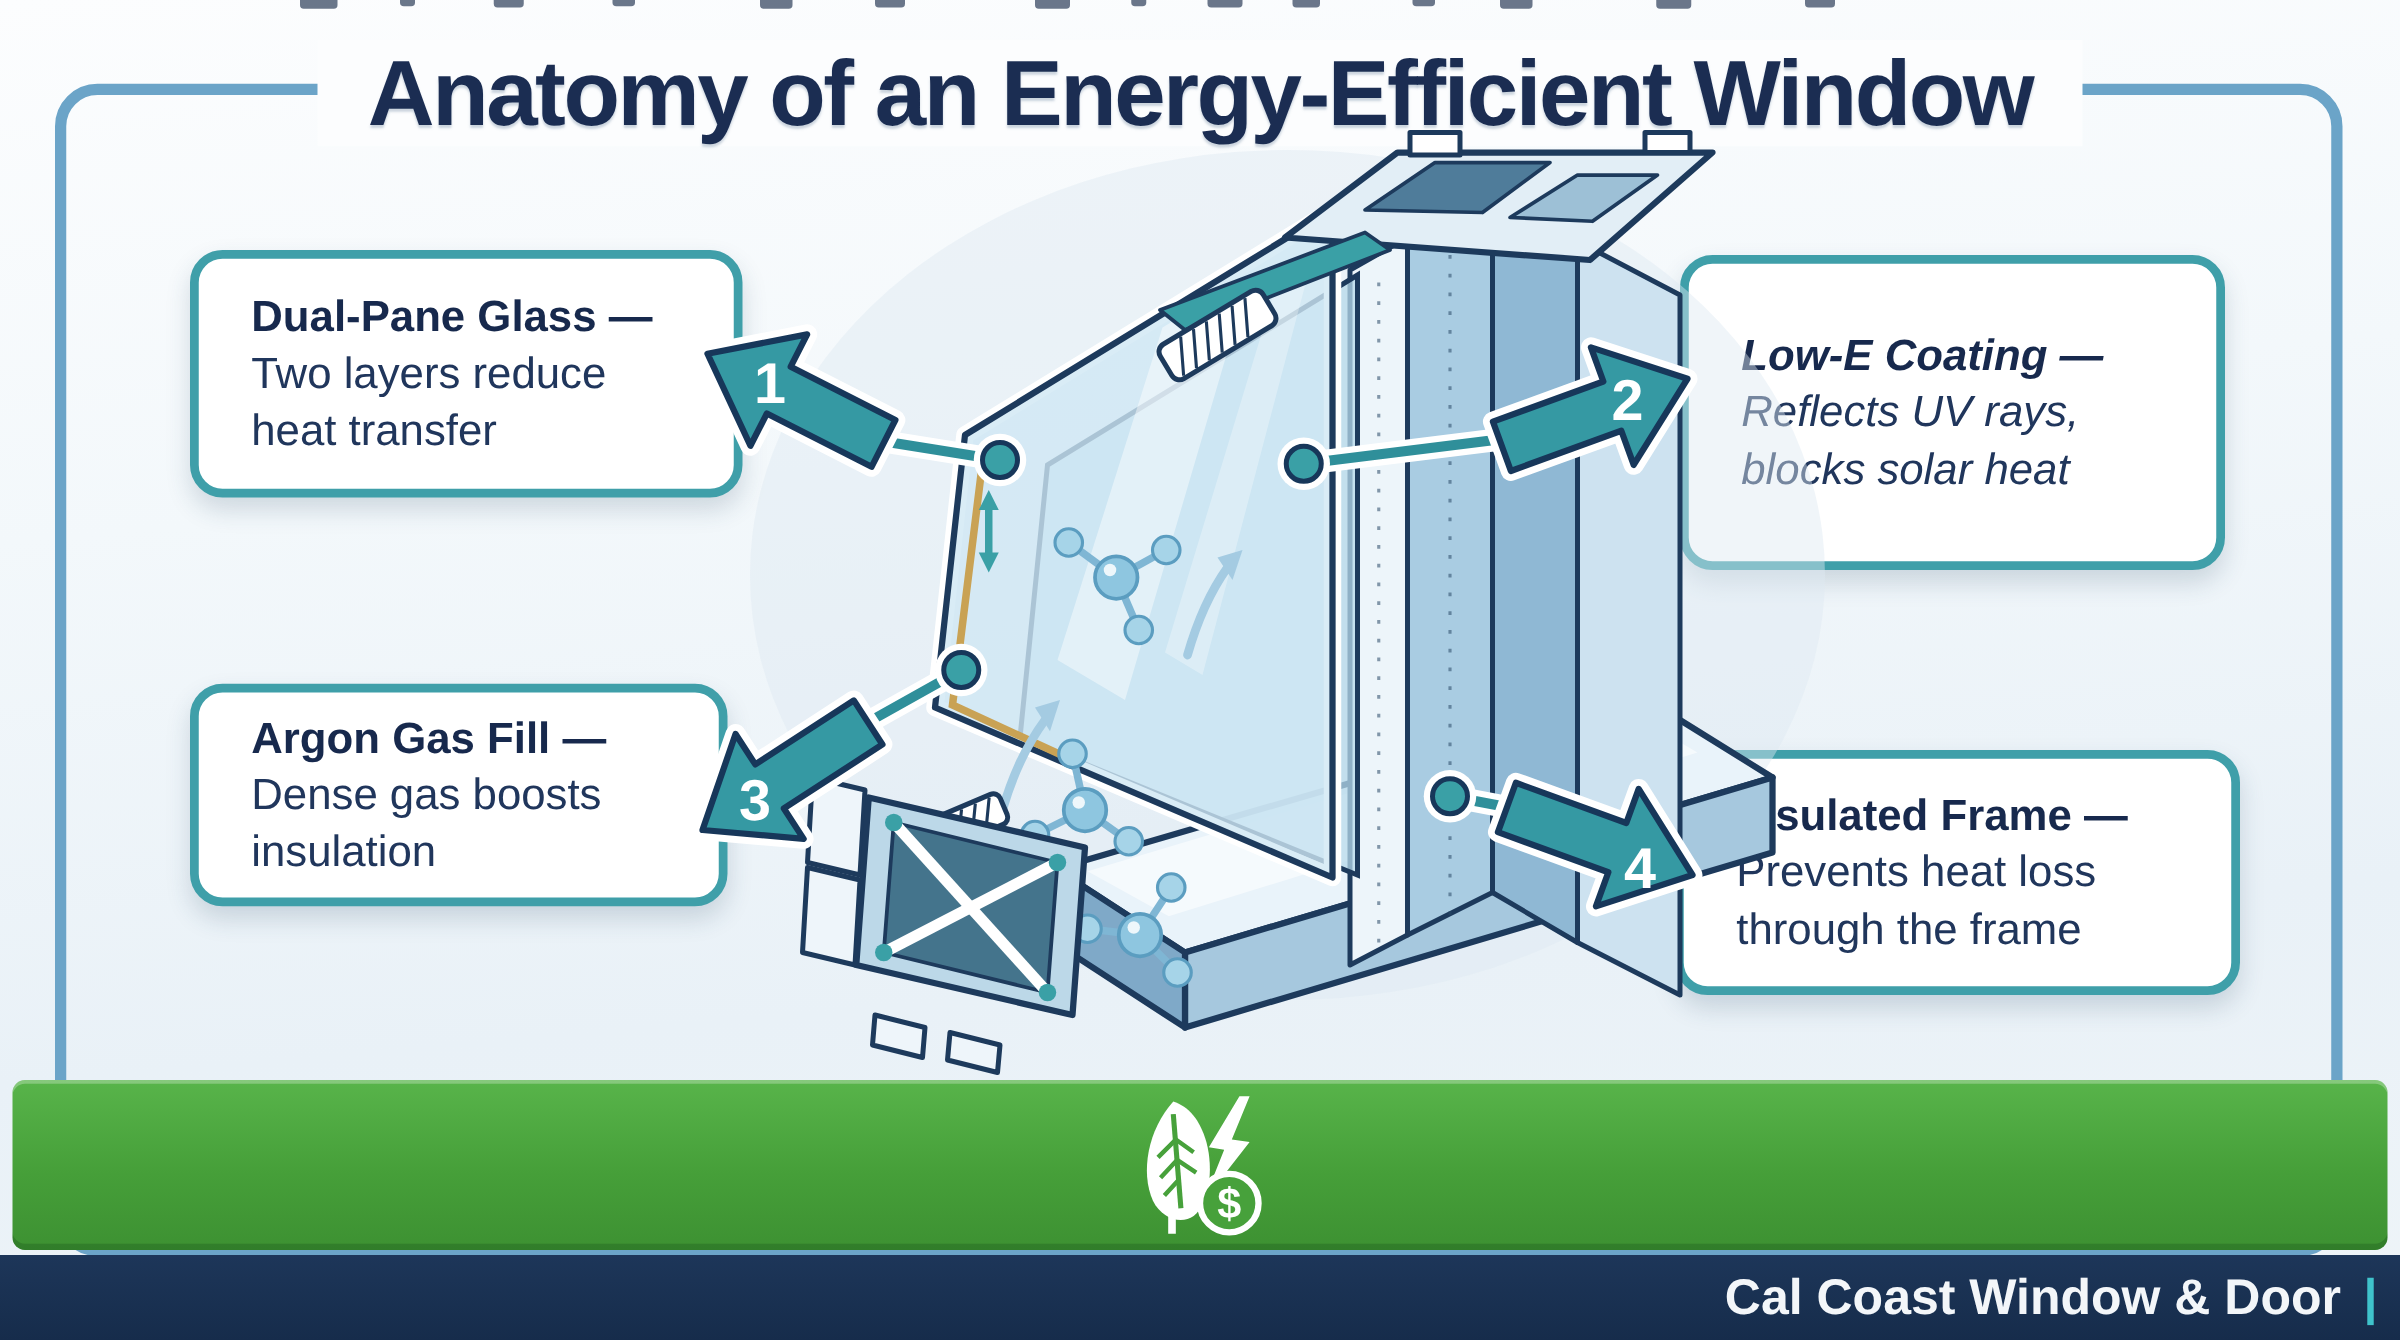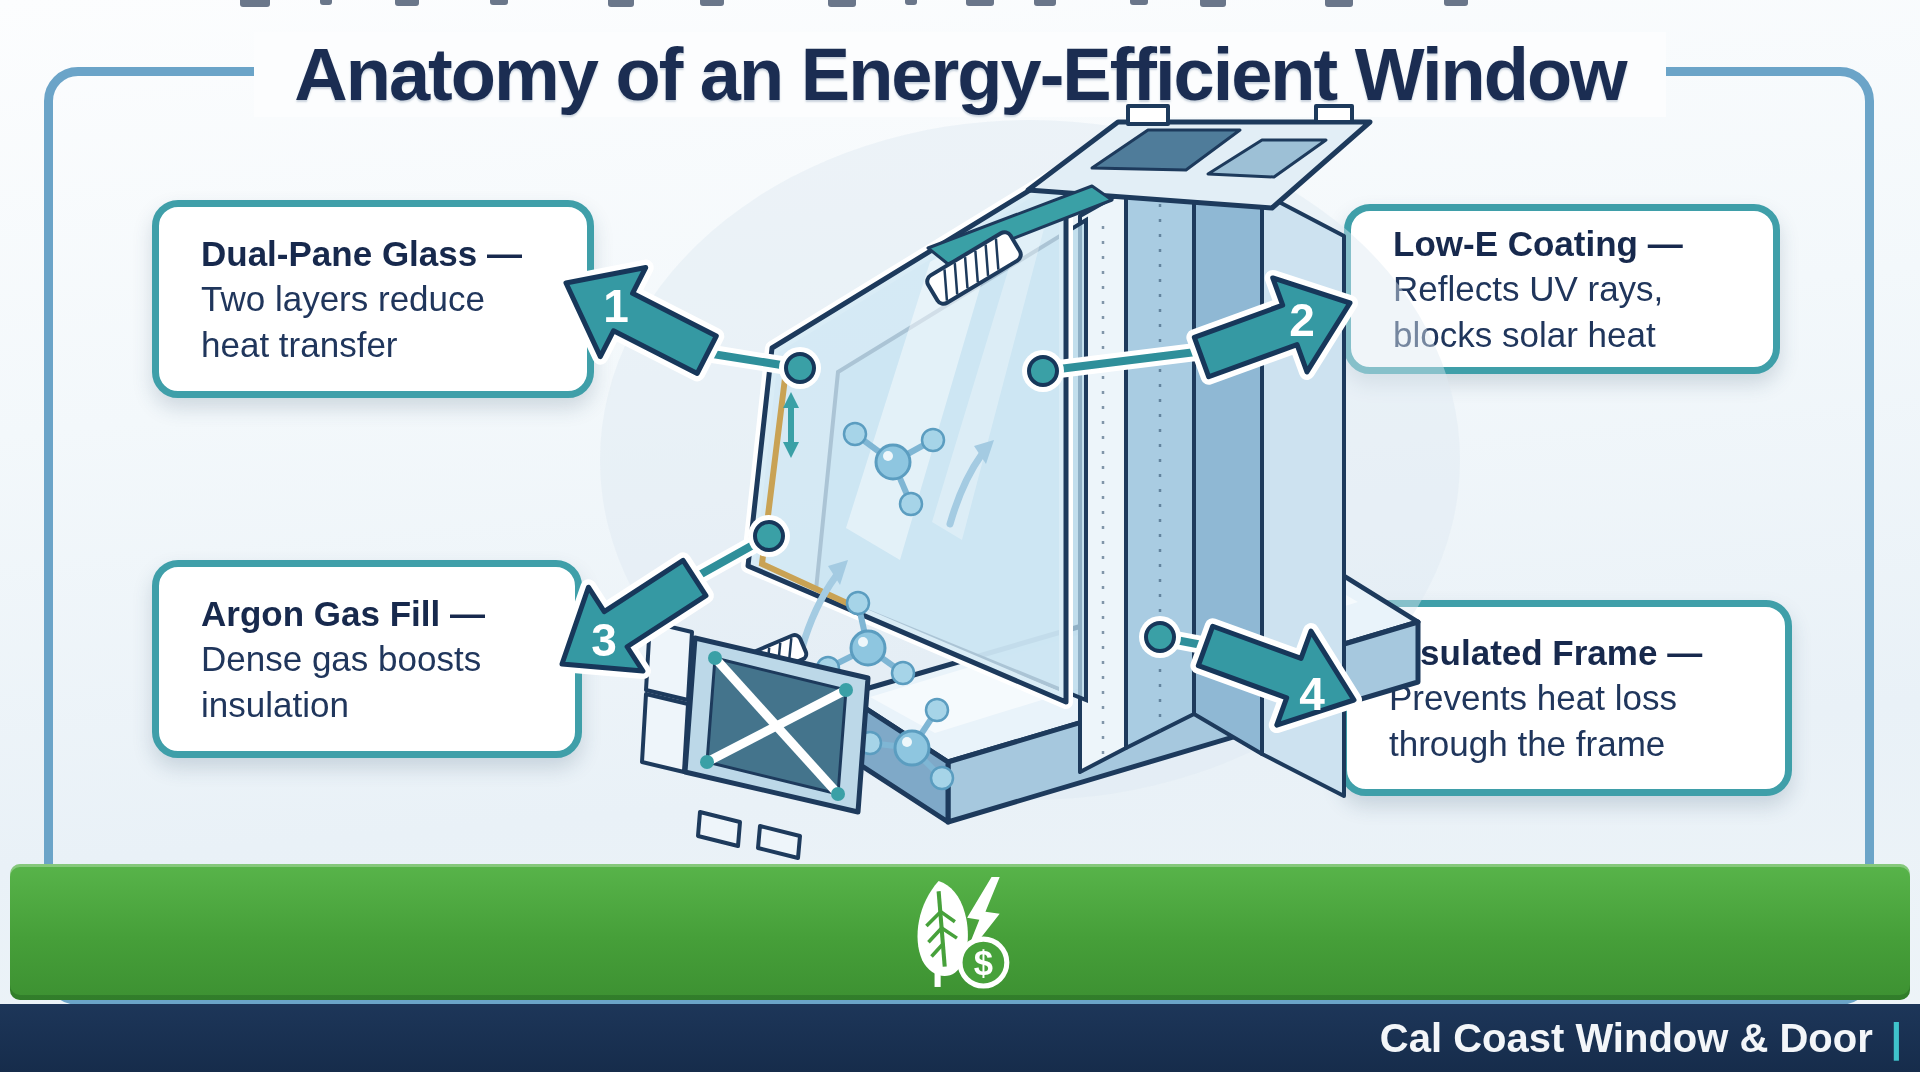--- a/index.html
+++ b/index.html
@@ -25,22 +25,22 @@
   }
   .card {
     position:absolute; background:#fff; border:7px solid #3f9fa9; border-radius:26px;
     box-shadow:0 10px 20px rgba(40,70,100,.18);
     padding:20px 42px; display:flex; flex-direction:column; justify-content:center;
     font-size:35px; line-height:1.3; color:#20365c; z-index:3;
   }
   .card .ch { font-weight:800; color:#17294d; }
   .card .cb { font-weight:500; }
   #card1 { left:152px; top:200px; width:442px; height:198px; }
-  #card2 { left:1344px; top:204px; width:436px; height:170px; }
-  #card3 { left:152px; top:560px; width:430px; height:198px; }
+  #card2 { left:1344px; top:204px; width:436px; height:252px;font-style:italic; }
+  #card3 { left:152px; top:547px; width:430px; height:178px; }
   #card4 { left:1340px; top:600px; width:452px; height:196px; }
 
   .diagram-layer { position:absolute; left:0; top:0; width:1920px; height:1072px; z-index:4; pointer-events:none; }
 
   .result-banner {
     position:absolute; left:10px; top:864px; width:1900px; height:136px;
     background:linear-gradient(180deg,#58b44a 0%,#469f39 55%,#3d9132 100%);
     border-radius:10px; z-index:6;
     box-shadow:inset 0 3px 0 rgba(255,255,255,.28), inset 0 -5px 0 rgba(30,90,30,.35);
     display:flex; align-items:center; justify-content:center; gap:30px;

